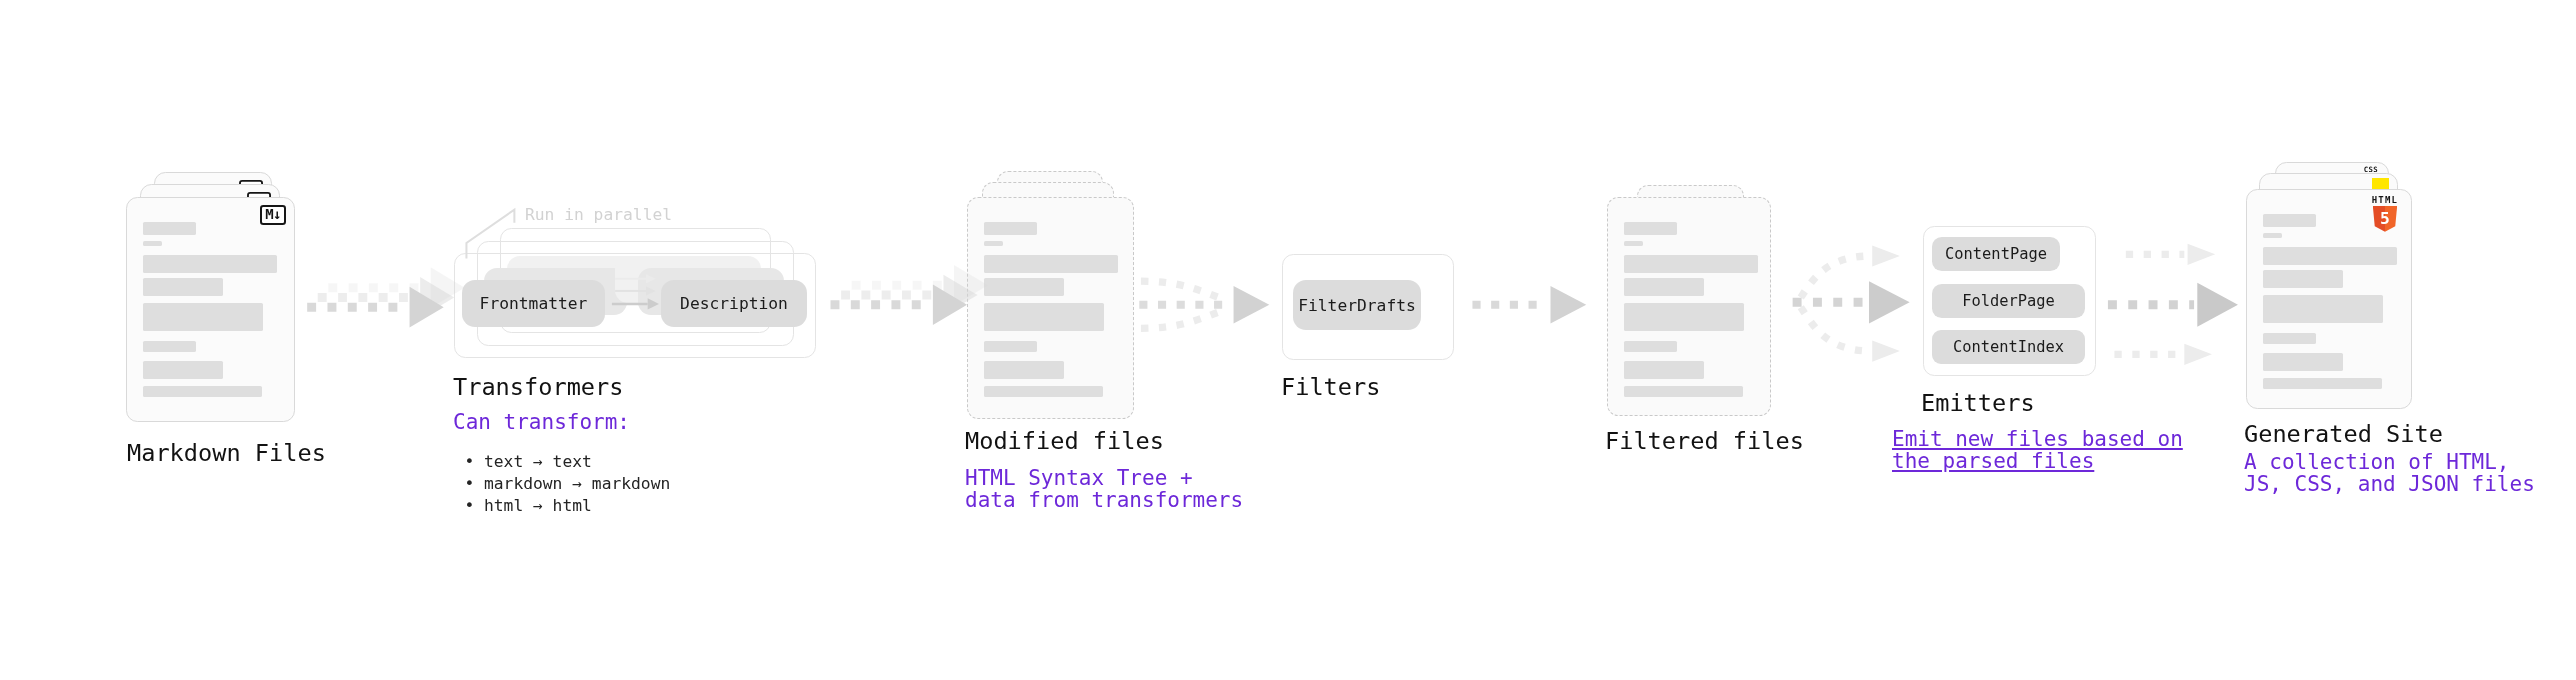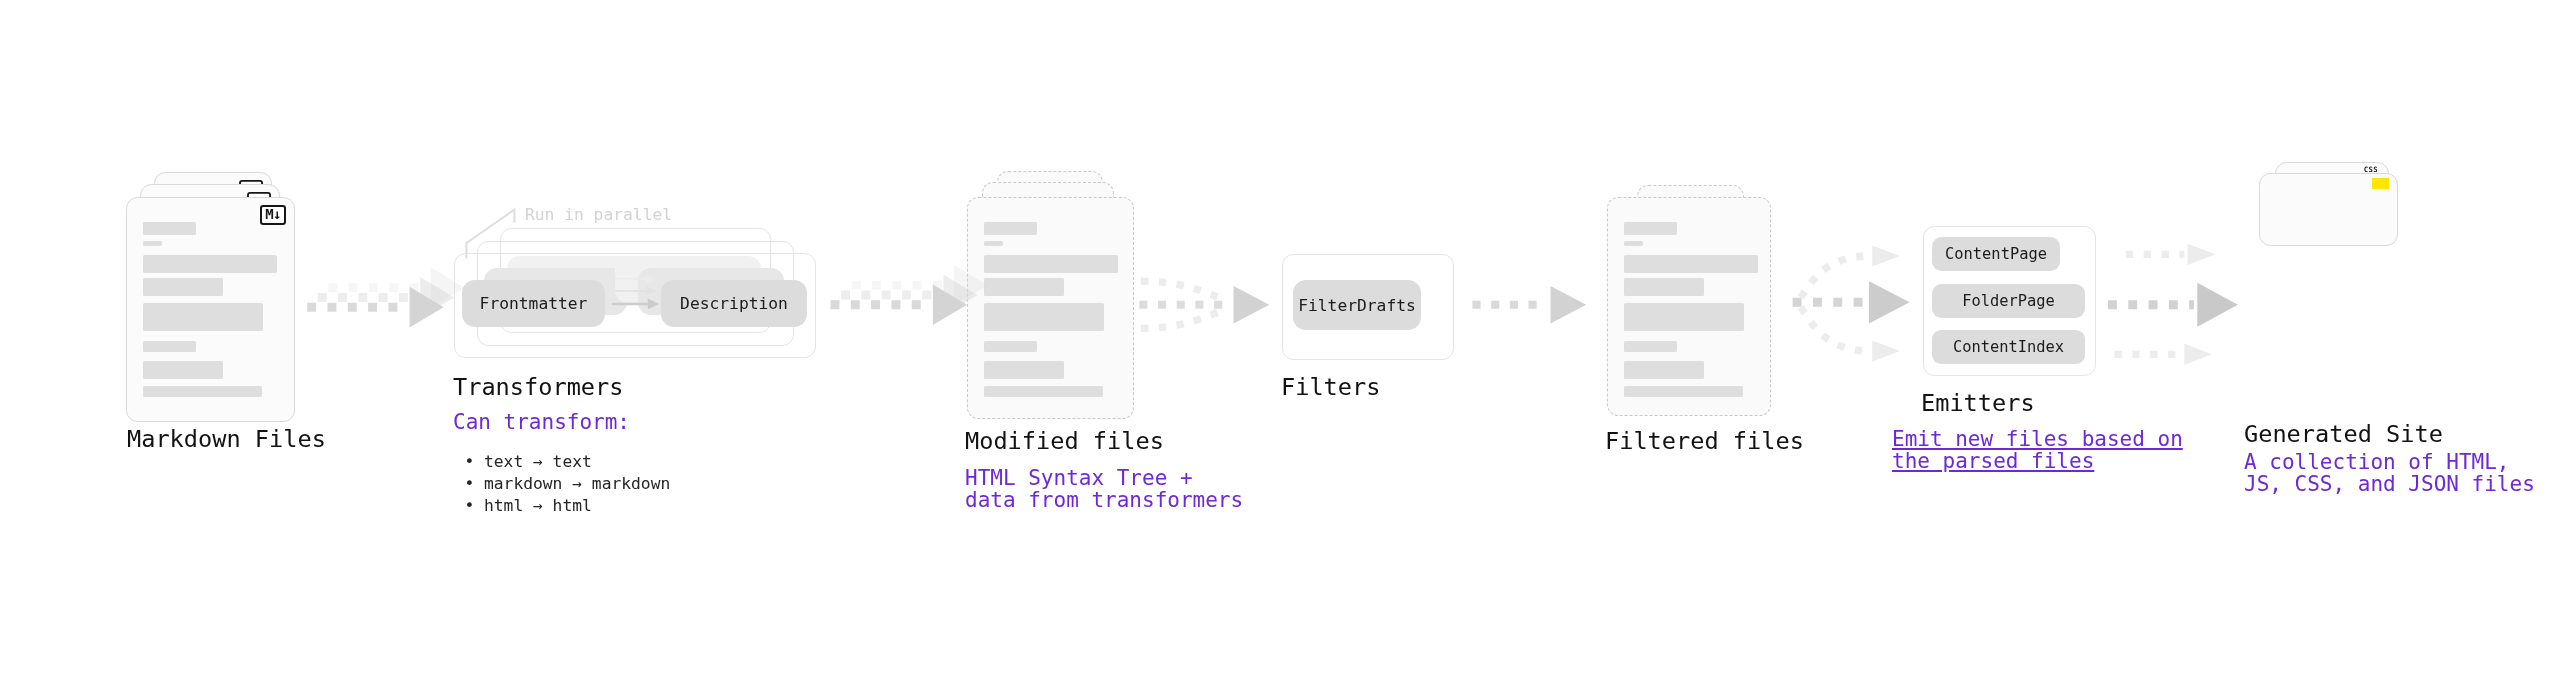--- a/index.html
+++ b/index.html
@@ -60,21 +60,21 @@
         <div class="bar" style="top: 24.4px; width: 53px; height: 12.2px;"></div>
         <div class="bar" style="top: 43px; width: 18.7px; height: 4.9px;"></div>
         <div class="bar" style="top: 57px; width: 134px; height: 18px;"></div>
         <div class="bar" style="top: 80px; width: 80px; height: 18px;"></div>
         <div class="bar" style="top: 105px; width: 120px; height: 28.4px;"></div>
         <div class="bar" style="top: 143px; width: 53px; height: 11.4px;"></div>
         <div class="bar" style="top: 163px; width: 80px; height: 18px;"></div>
         <div class="bar" style="top: 188px; width: 119px; height: 11.4px;"></div>
       </div>
   </div>
-  <div class="title" style="left:127px;top:425px;">Markdown Files</div>
+  <div class="title" style="left:127px;top:439px;">Markdown Files</div>
 
   <div class="obox" style="left:500px;top:228px;width:271px;height:105px;"></div>
   <div class="obox" style="left:477px;top:241px;width:317px;height:105px;"></div>
   <div class="obox" style="left:454px;top:253px;width:362px;height:105px;"></div>
 
   <div class="pill ghost2" style="left:507px;top:256px;width:143px;height:47px;"></div>
   <div class="pill ghost1" style="left:484px;top:268px;width:143px;height:47px;"></div>
   <div class="pill ghost2" style="left:615px;top:256px;width:146px;height:47px;"></div>
   <div class="pill ghost1" style="left:638px;top:268px;width:146px;height:47px;"></div>
   <div class="pill" style="left:462px;top:280px;width:143px;height:47px;">Frontmatter</div>
@@ -141,20 +141,38 @@
 
   <div class="card" style="left:2275px;top:162px;width:114px;height:65px;">
     <div class="css-badge">
       <div class="t">CSS</div>
       <div class="u"></div>
     </div>
   </div>
   <div class="card" style="left:2259px;top:173px;width:139px;height:73px;">
     <div class="js-badge"></div>
   </div>
+  <div class="card" style="left:2246px;top:189px;width:166px;height:220px;">
+    <div class="html5-logo">
+      <div class="t">HTML</div>
+      <div class="shield">
+        <div class="five">5</div>
+      </div>
+    </div>
+    <div class="bars">
+        <div class="bar" style="top: 24.4px; width: 53px; height: 12.2px;"></div>
+        <div class="bar" style="top: 43px; width: 18.7px; height: 4.9px;"></div>
+        <div class="bar" style="top: 57px; width: 134px; height: 18px;"></div>
+        <div class="bar" style="top: 80px; width: 80px; height: 18px;"></div>
+        <div class="bar" style="top: 105px; width: 120px; height: 28.4px;"></div>
+        <div class="bar" style="top: 143px; width: 53px; height: 11.4px;"></div>
+        <div class="bar" style="top: 163px; width: 80px; height: 18px;"></div>
+        <div class="bar" style="top: 188px; width: 119px; height: 11.4px;"></div>
+      </div>
+  </div>
   <div class="title" style="left:2244px;top:420px;">Generated Site</div>
   <div class="sub" style="left:2244px;top:451px;">
     <div>A collection of HTML,</div>
     <div>JS, CSS, and JSON files</div>
   </div>
 
   <svg class="overlay" width="2576" height="681" viewBox="0 0 3170 838">
 
     <g>
       <g opacity="0.22" transform="translate(26,-24)">

